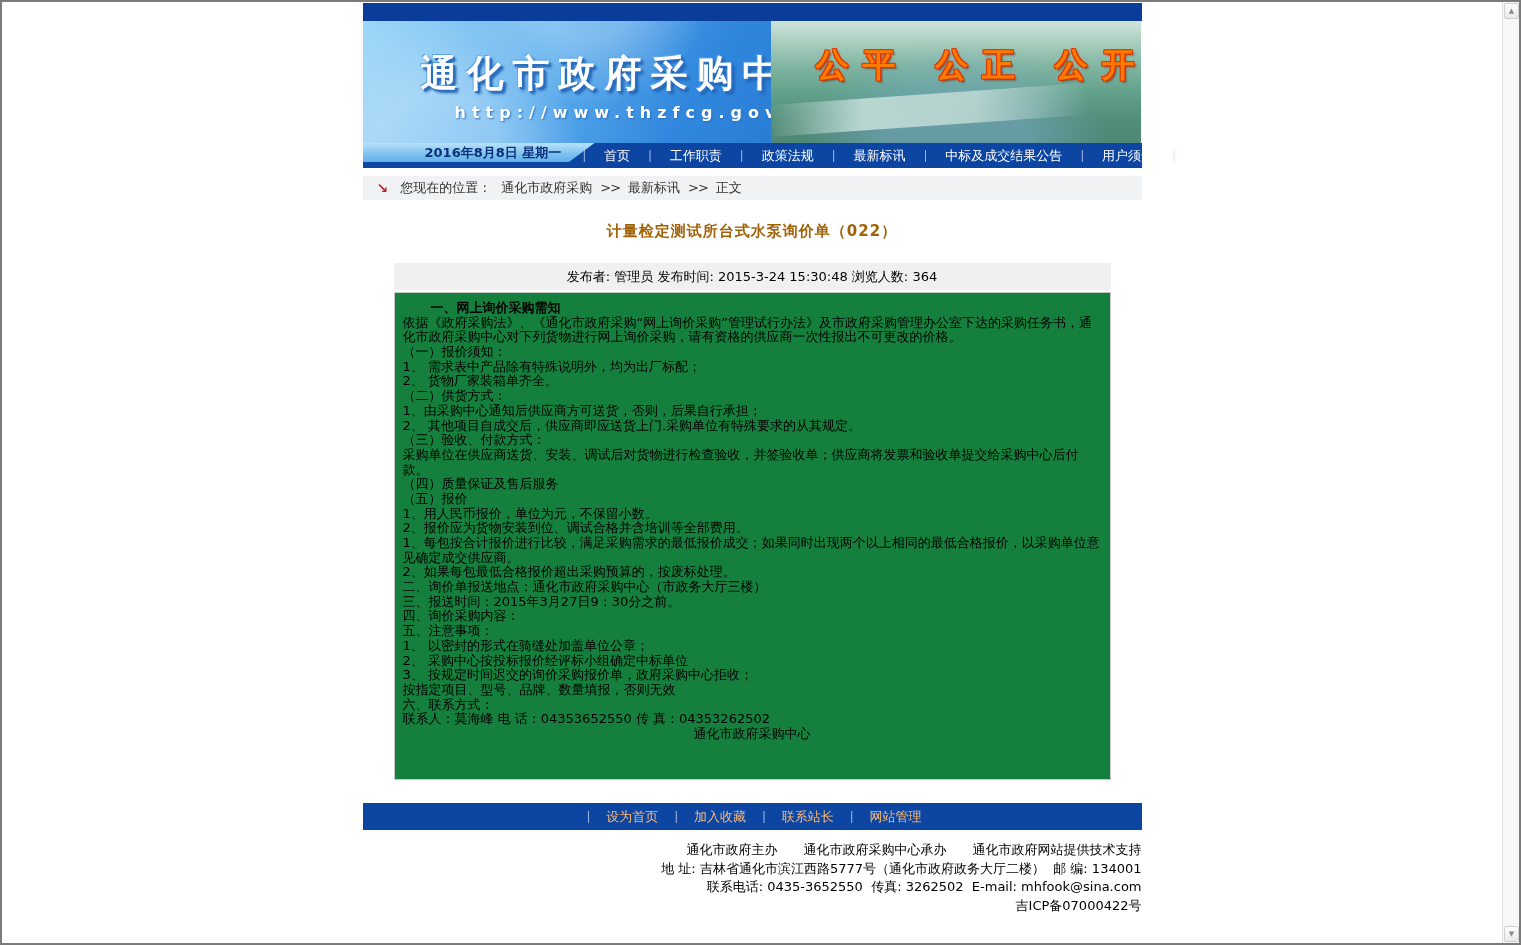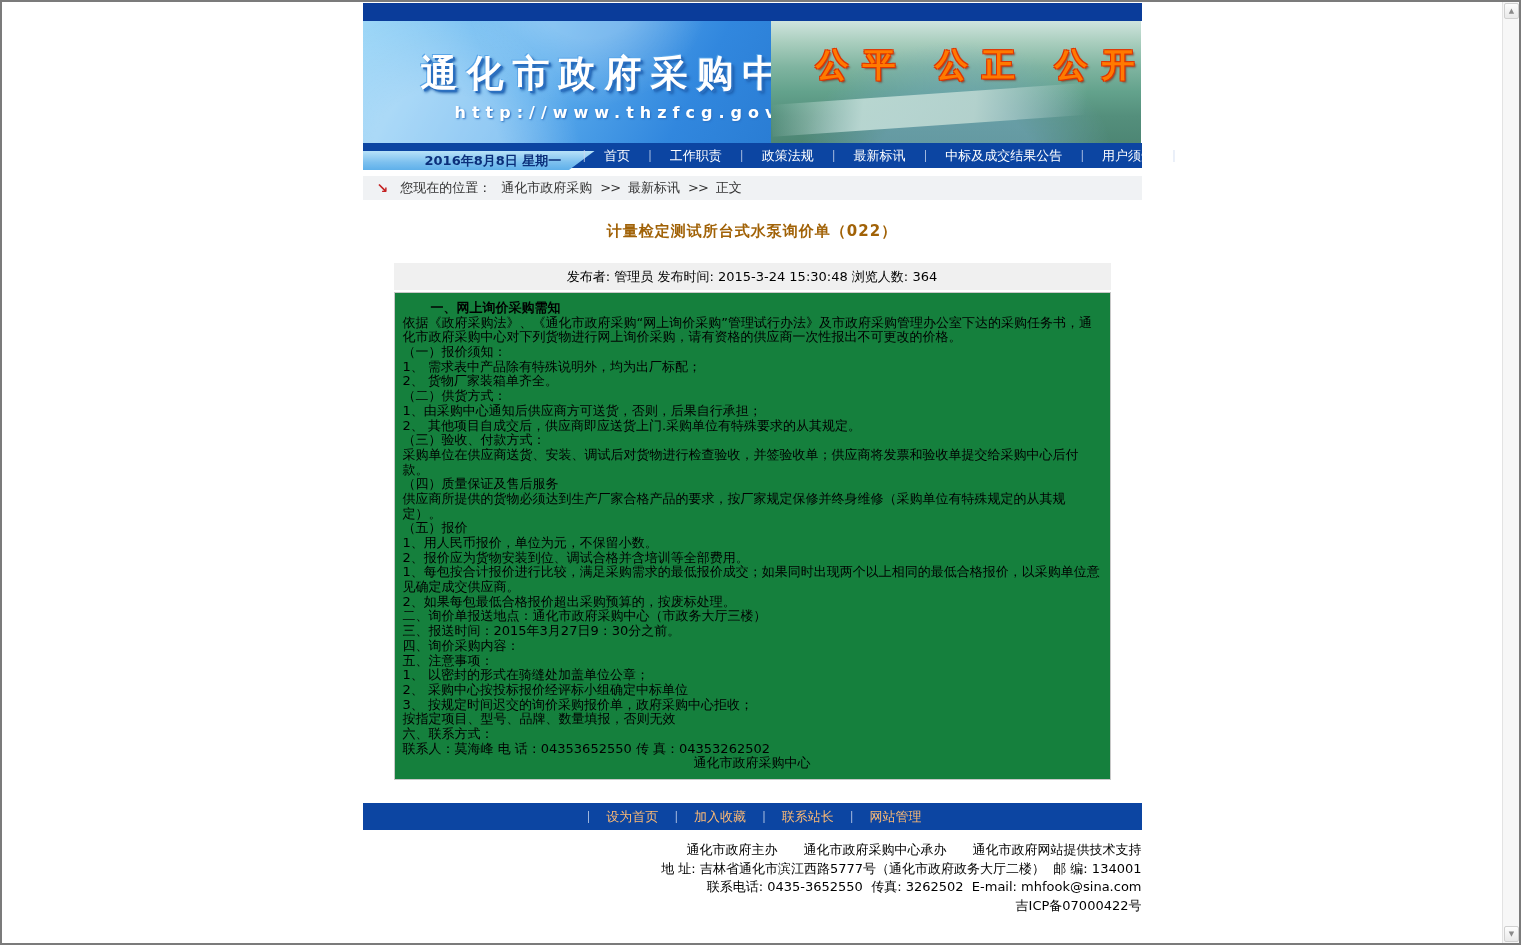--- a/index.html
+++ b/index.html
@@ -38,21 +38,21 @@
       linear-gradient(180deg,#cfe4de 0%,#a8cdbd 18%,#7fb4a0 38%,#63a28c 58%,#548f7c 78%,#4d8674 100%);
   }
   .banner-river { position:absolute; left:0; top:58%; width:100%; height:26%;
     background:linear-gradient(100deg, rgba(190,215,210,0.0) 0%, rgba(198,224,218,0.85) 25%, rgba(186,214,208,0.9) 55%, rgba(170,200,195,0.0) 85%);
     transform:rotate(-4deg); }
   .banner-slogan { position:absolute; left:44px; top:22px; font-size:33px; font-weight:bold; color:#ff7a00; letter-spacing:14px; white-space:nowrap;
     text-shadow:1px 1px 0 #e03400, -1px -1px 0 #e03400, 1px -1px 0 #e03400, -1px 1px 0 #e03400, 2px 2px 2px rgba(120,20,0,0.6); }
 
   
   .navbar { position:relative; height:25px; background:#0c45a2; }
-  .date-wedge { position:absolute; left:0; top:8px; width:232px; height:19px;
+  .date-wedge { position:absolute; left:0; top:0; width:232px; height:19px;
     background:linear-gradient(180deg,#b8e2f8,#7cc0ef 60%,#5fb0ea);
     clip-path:polygon(0 0,100% 0,89% 100%,0 100%);
     display:flex; align-items:center; }
   .date-text { margin-left:62px; font-size:13px; font-weight:bold; color:#0b2f7a; white-space:nowrap; }
   .nav-items { position:absolute; left:262px; right:8px; top:0; height:25px; display:flex; align-items:center; justify-content:center; gap:14px; }
   .nav-item { color:#ffffff; font-size:13px; text-decoration:none; cursor:pointer; white-space:nowrap; }
   .nav-sep { color:#cdd9ef; font-size:12px; }
 
   
   .crumb-gap { height:8px; background:#fff; }
@@ -139,21 +139,20 @@
           <div class="content-line">依据《政府采购法》、《通化市政府采购“网上询价采购”管理试行办法》及市政府采购管理办公室下达的采购任务书，通化市政府采购中心对下列货物进行网上询价采购，请有资格的供应商一次性报出不可更改的价格。</div>
           <div class="content-line">（一）报价须知：</div>
           <div class="content-line">1、 需求表中产品除有特殊说明外，均为出厂标配；</div>
           <div class="content-line">2、 货物厂家装箱单齐全。</div>
           <div class="content-line">（二）供货方式：</div>
           <div class="content-line">1、由采购中心通知后供应商方可送货，否则，后果自行承担；</div>
           <div class="content-line">2、 其他项目自成交后，供应商即应送货上门.采购单位有特殊要求的从其规定。</div>
           <div class="content-line">（三）验收、付款方式：</div>
           <div class="content-line">采购单位在供应商送货、安装、调试后对货物进行检查验收，并签验收单；供应商将发票和验收单提交给采购中心后付款。</div>
           <div class="content-line">（四）质量保证及售后服务</div>
-          <div class="content-line">供应商所提供的货物必须达到生产厂家合格产品的要求，按厂家规定保修并终身维修（采购单位有特殊规定的从其规定）。</div>
           <div class="content-line">（五）报价</div>
           <div class="content-line">1、用人民币报价，单位为元，不保留小数。</div>
           <div class="content-line">2、报价应为货物安装到位、调试合格并含培训等全部费用。</div>
           <div class="content-line">1、每包按合计报价进行比较，满足采购需求的最低报价成交；如果同时出现两个以上相同的最低合格报价，以采购单位意见确定成交供应商。</div>
           <div class="content-line">2、如果每包最低合格报价超出采购预算的，按废标处理。</div>
           <div class="content-line">二、询价单报送地点：通化市政府采购中心（市政务大厅三楼）</div>
           <div class="content-line">三、报送时间：2015年3月27日9：30分之前。</div>
           <div class="content-line">四、询价采购内容：</div>
           <div class="content-line">五、注意事项：</div>
           <div class="content-line">1、 以密封的形式在骑缝处加盖单位公章；</div>

